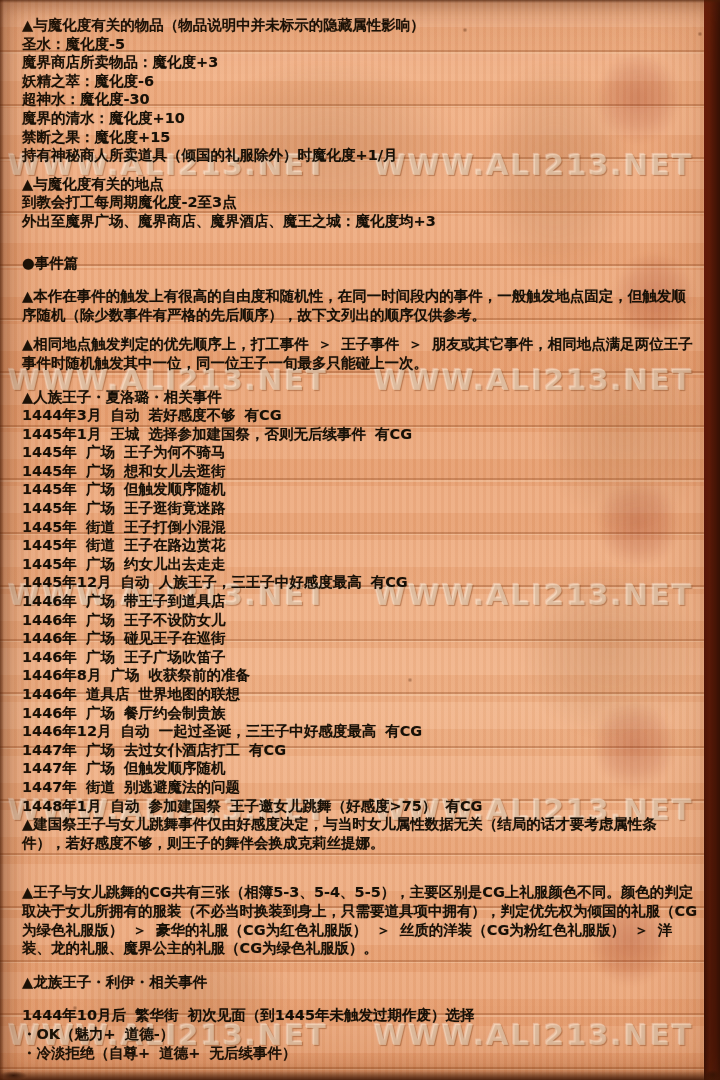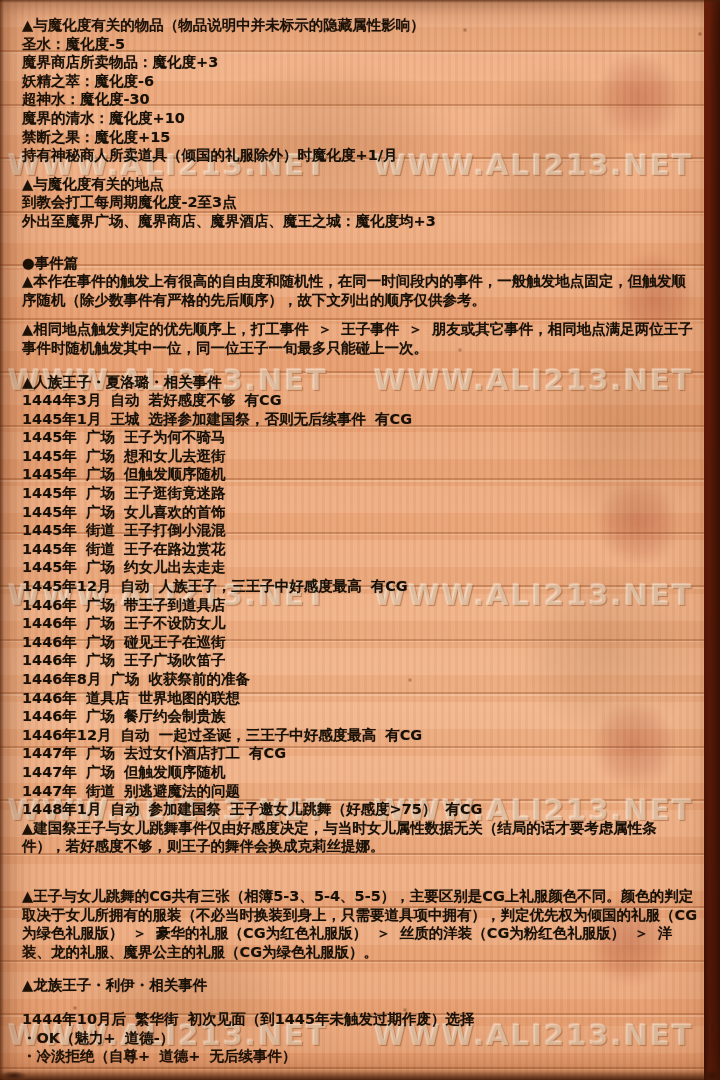--- a/index.html
+++ b/index.html
@@ -143,38 +143,37 @@
           <div>外出至魔界广场、魔界商店、魔界酒店、魔王之城：魔化度均+3</div>
         </div>
     </div>
 
     <div class="gap-l"></div>
 
     <div>
       <div>●事件篇</div>
       <div>
 
-      <div style="">▲本作在事件的触发上有很高的自由度和随机性，在同一时间段内的事件，一般触发地点固定，但触发顺序随机（除少数事件有严格的先后顺序），故下文列出的顺序仅供参考。</div>
+      <div style="margin-top:15px;">▲本作在事件的触发上有很高的自由度和随机性，在同一时间段内的事件，一般触发地点固定，但触发顺序随机（除少数事件有严格的先后顺序），故下文列出的顺序仅供参考。</div>
           <div style="margin-top:11px;">▲相同地点触发判定的优先顺序上，打工事件 ＞ 王子事件 ＞ 朋友或其它事件，相同地点满足两位王子事件时随机触发其中一位，同一位王子一旬最多只能碰上一次。</div>
         </div>
     </div>
 
     <div class="gap-m"></div>
 
     <div>
       <div>▲人族王子・夏洛璐・相关事件</div>
       <div>
 
       <div>1444年3月 自动 若好感度不够 有CG</div>
           <div>1445年1月 王城 选择参加建国祭，否则无后续事件 有CG</div>
           <div>1445年 广场 王子为何不骑马</div>
           <div>1445年 广场 想和女儿去逛街</div>
           <div>1445年 广场 但触发顺序随机</div>
           <div>1445年 广场 王子逛街竟迷路</div>
-          <div>1445年 广场 女儿喜欢的首饰</div>
           <div>1445年 街道 王子打倒小混混</div>
           <div>1445年 街道 王子在路边赏花</div>
           <div>1445年 广场 约女儿出去走走</div>
           <div>1445年12月 自动 人族王子，三王子中好感度最高 有CG</div>
           <div>1446年 广场 带王子到道具店</div>
           <div>1446年 广场 王子不设防女儿</div>
           <div>1446年 广场 碰见王子在巡街</div>
           <div>1446年 广场 王子广场吹笛子</div>
           <div>1446年8月 广场 收获祭前的准备</div>
           <div>1446年 道具店 世界地图的联想</div>

